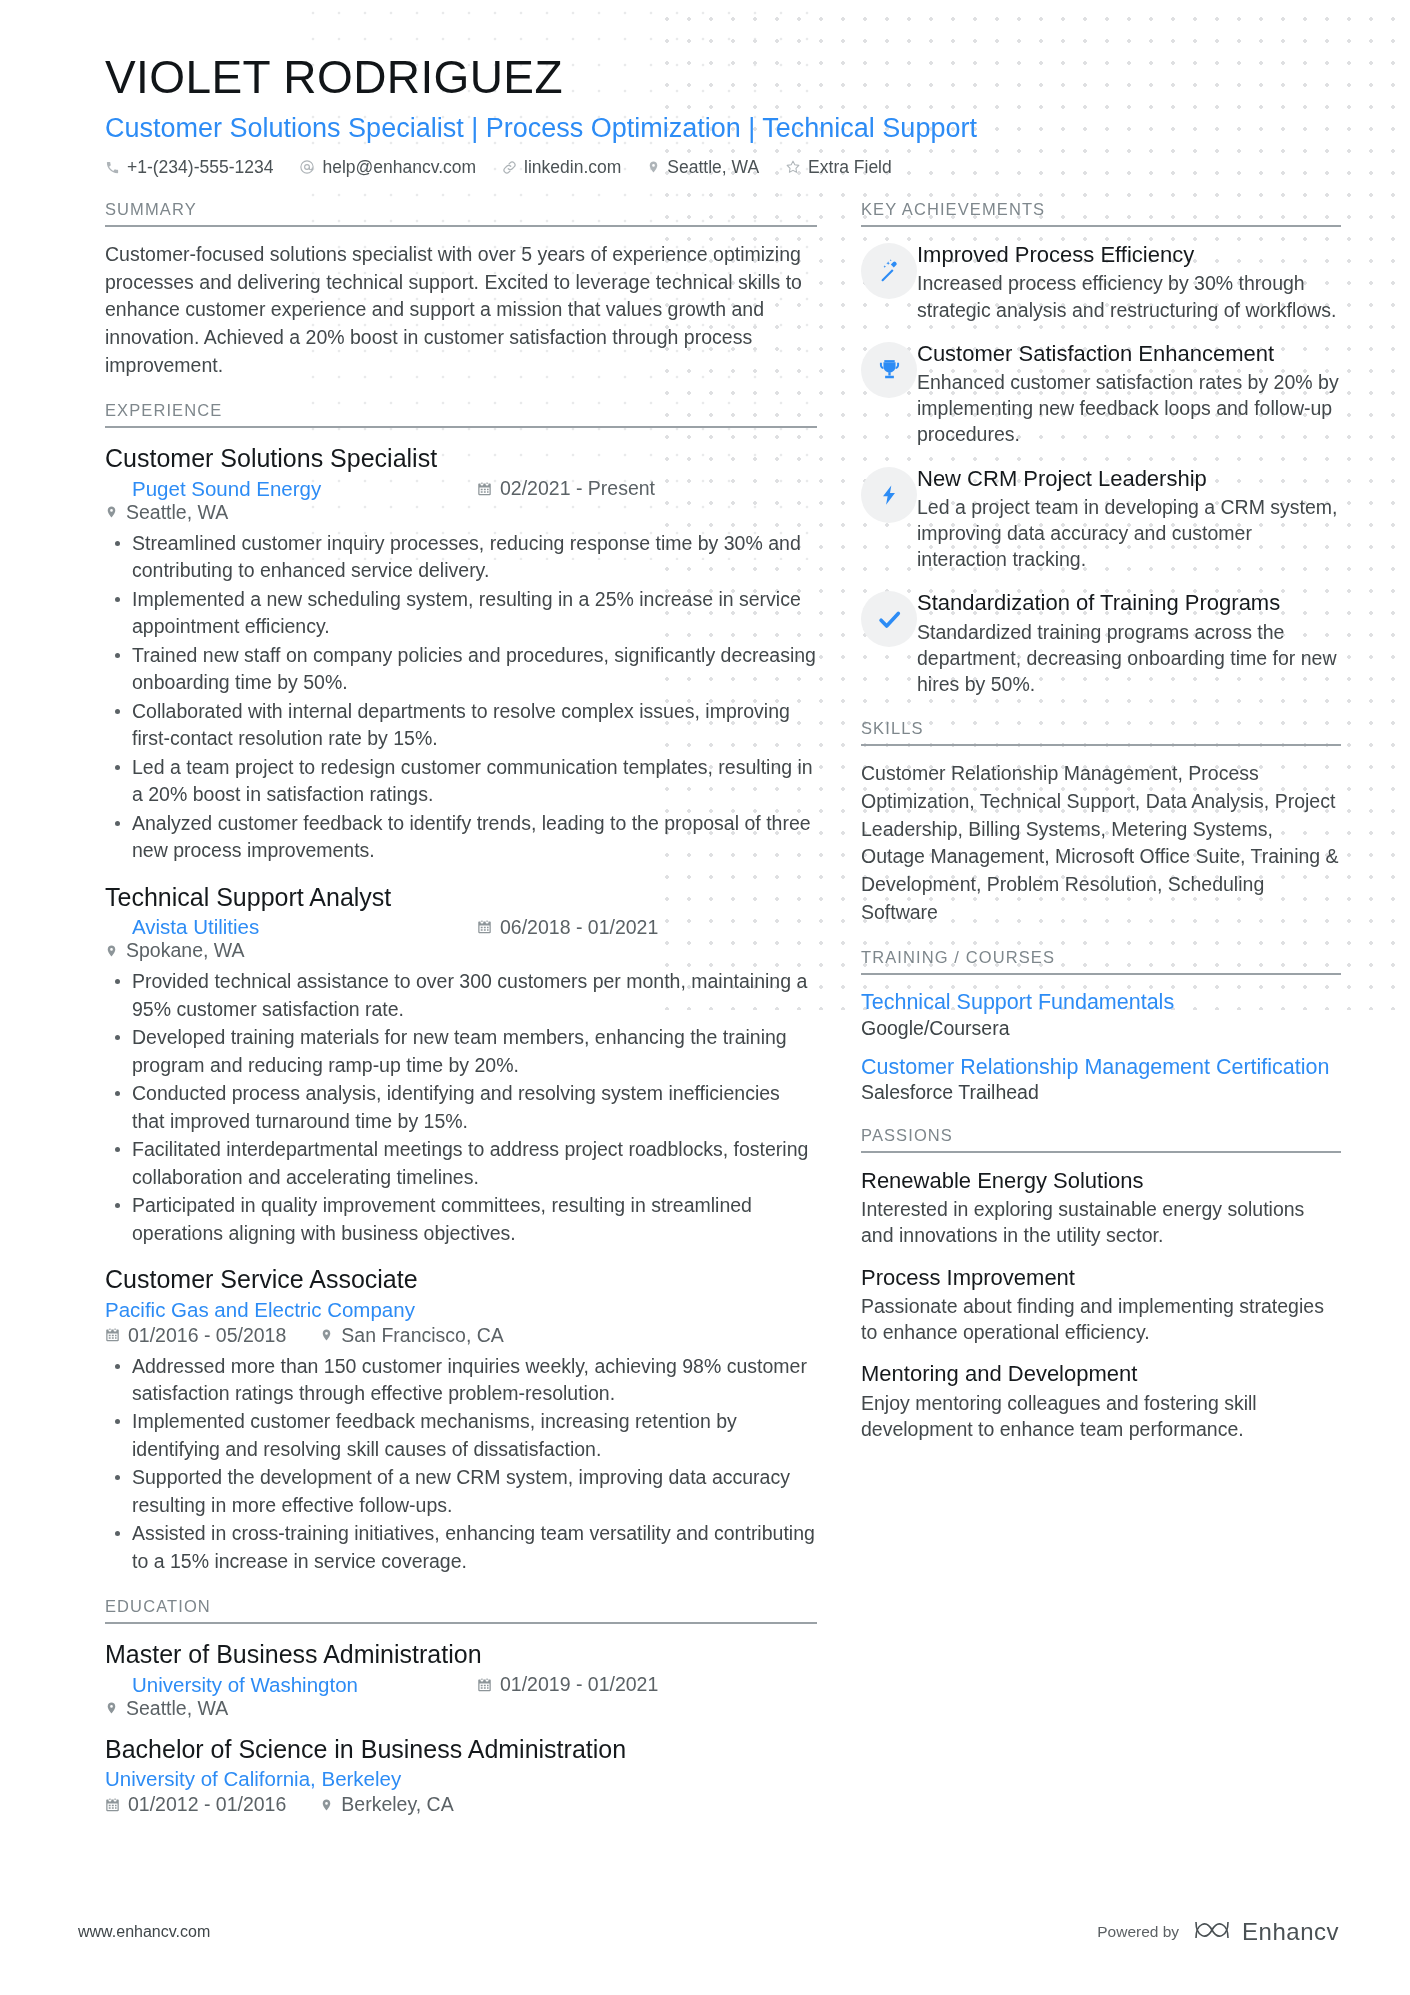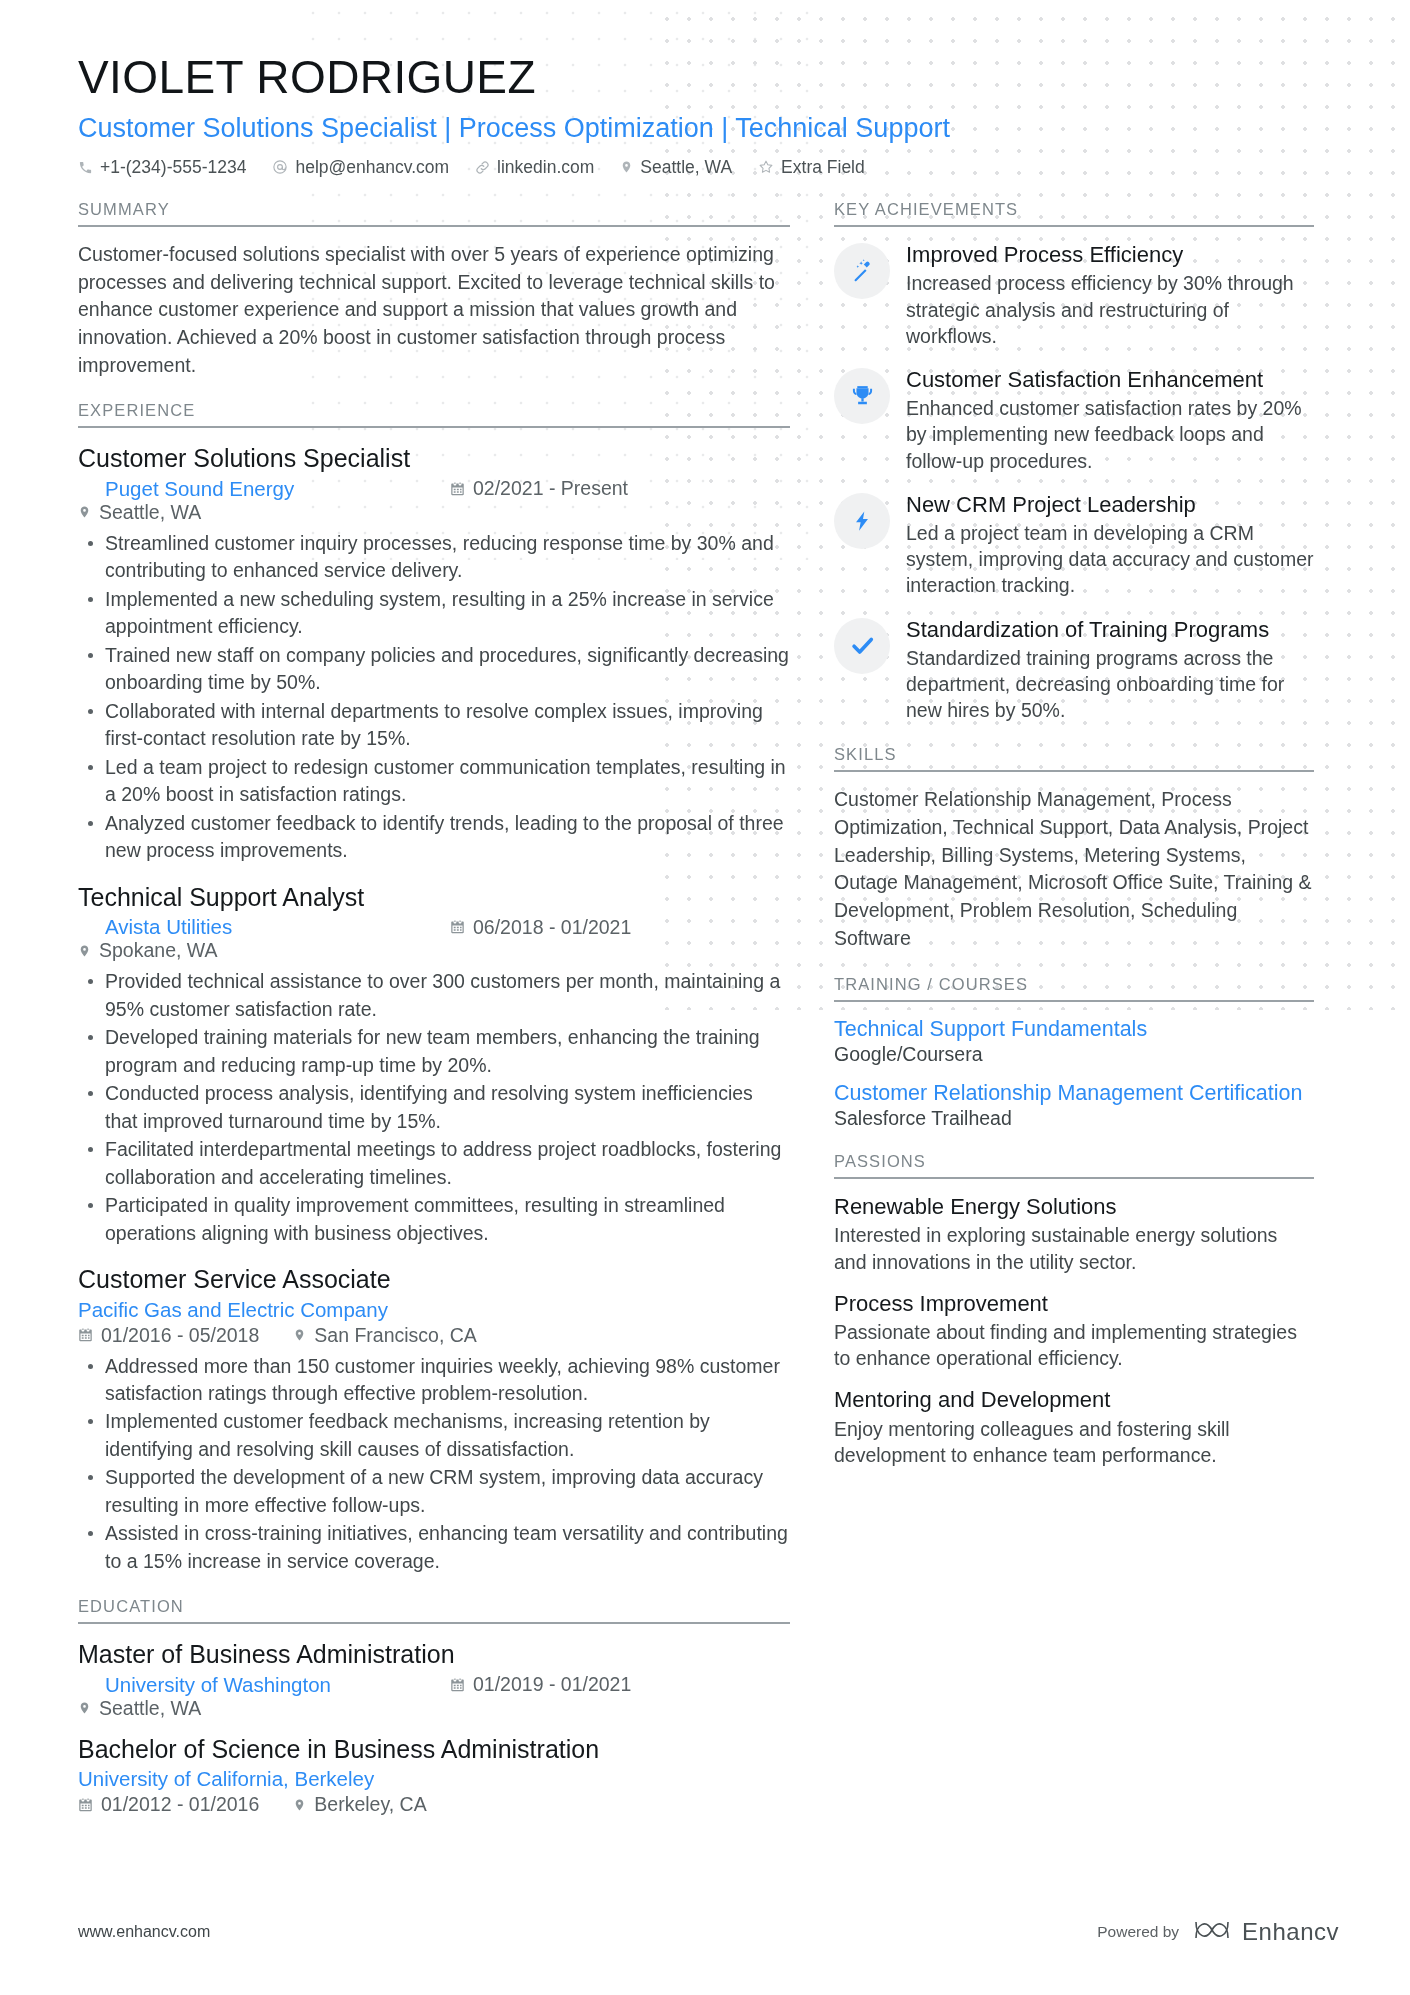--- a/index.html
+++ b/index.html
@@ -11,20 +11,21 @@
     font-family: "Liberation Sans", sans-serif;
     color: #2e3538;
   }
 
   .page {
     position: relative;
     width: 1410px;
     height: 1995px;
     background: #ffffff;
     overflow: hidden;
+    padding-left: 27px;
   }
 
   
   .dots {
     position: absolute;
     top: 0;
     right: 0;
     width: 760px;
     height: 1010px;
     background-image: radial-gradient(#d9dbdd 1.6px, transparent 1.7px);
@@ -178,21 +179,20 @@
   .edu-degree {
     font-size: 25px;
     color: #15191c;
     line-height: 1.3;
     margin-bottom: 2px;
   }
 
   
   .ach {
     display: flex;
-    gap: 16px;
     margin-bottom: 17px;
     align-items: flex-start;
   }
   .ach-ico {
     flex: 0 0 56px;
     width: 56px; height: 56px;
     border-radius: 50%;
     background: #f0f1f2;
     display: flex;
     align-items: center;

